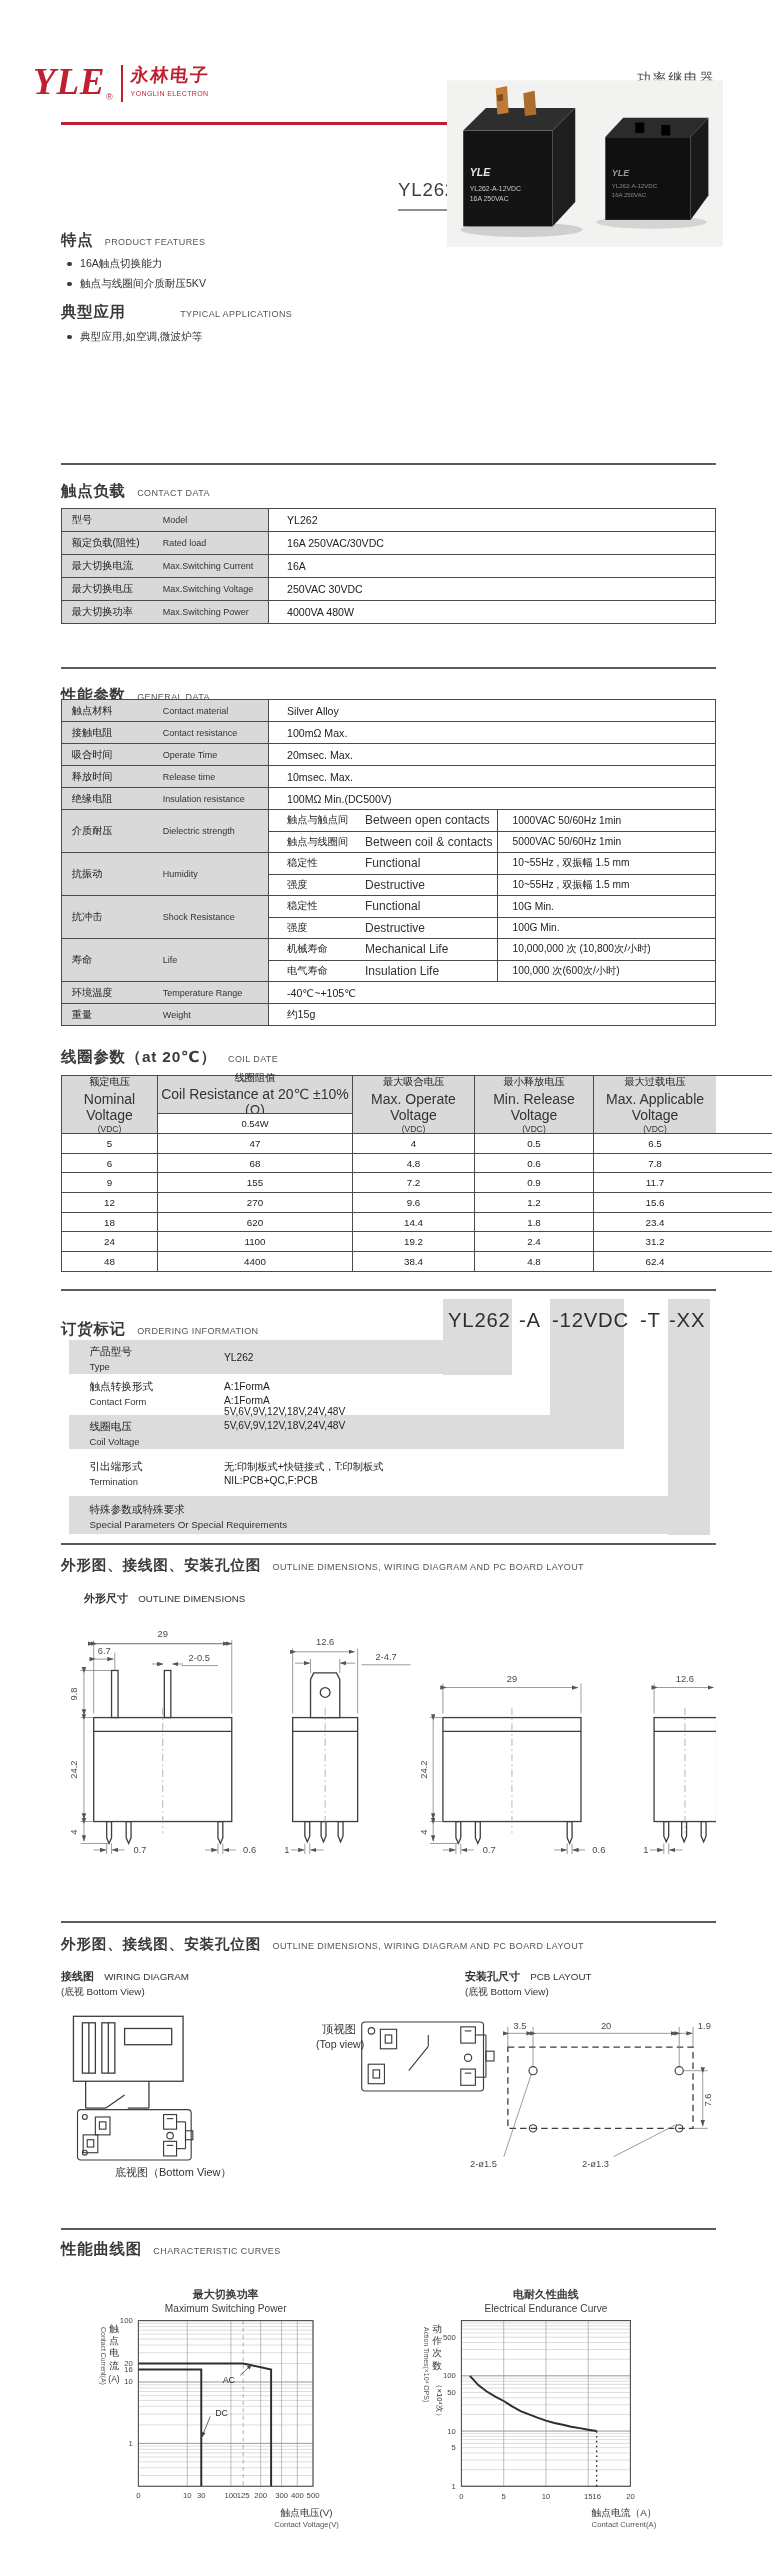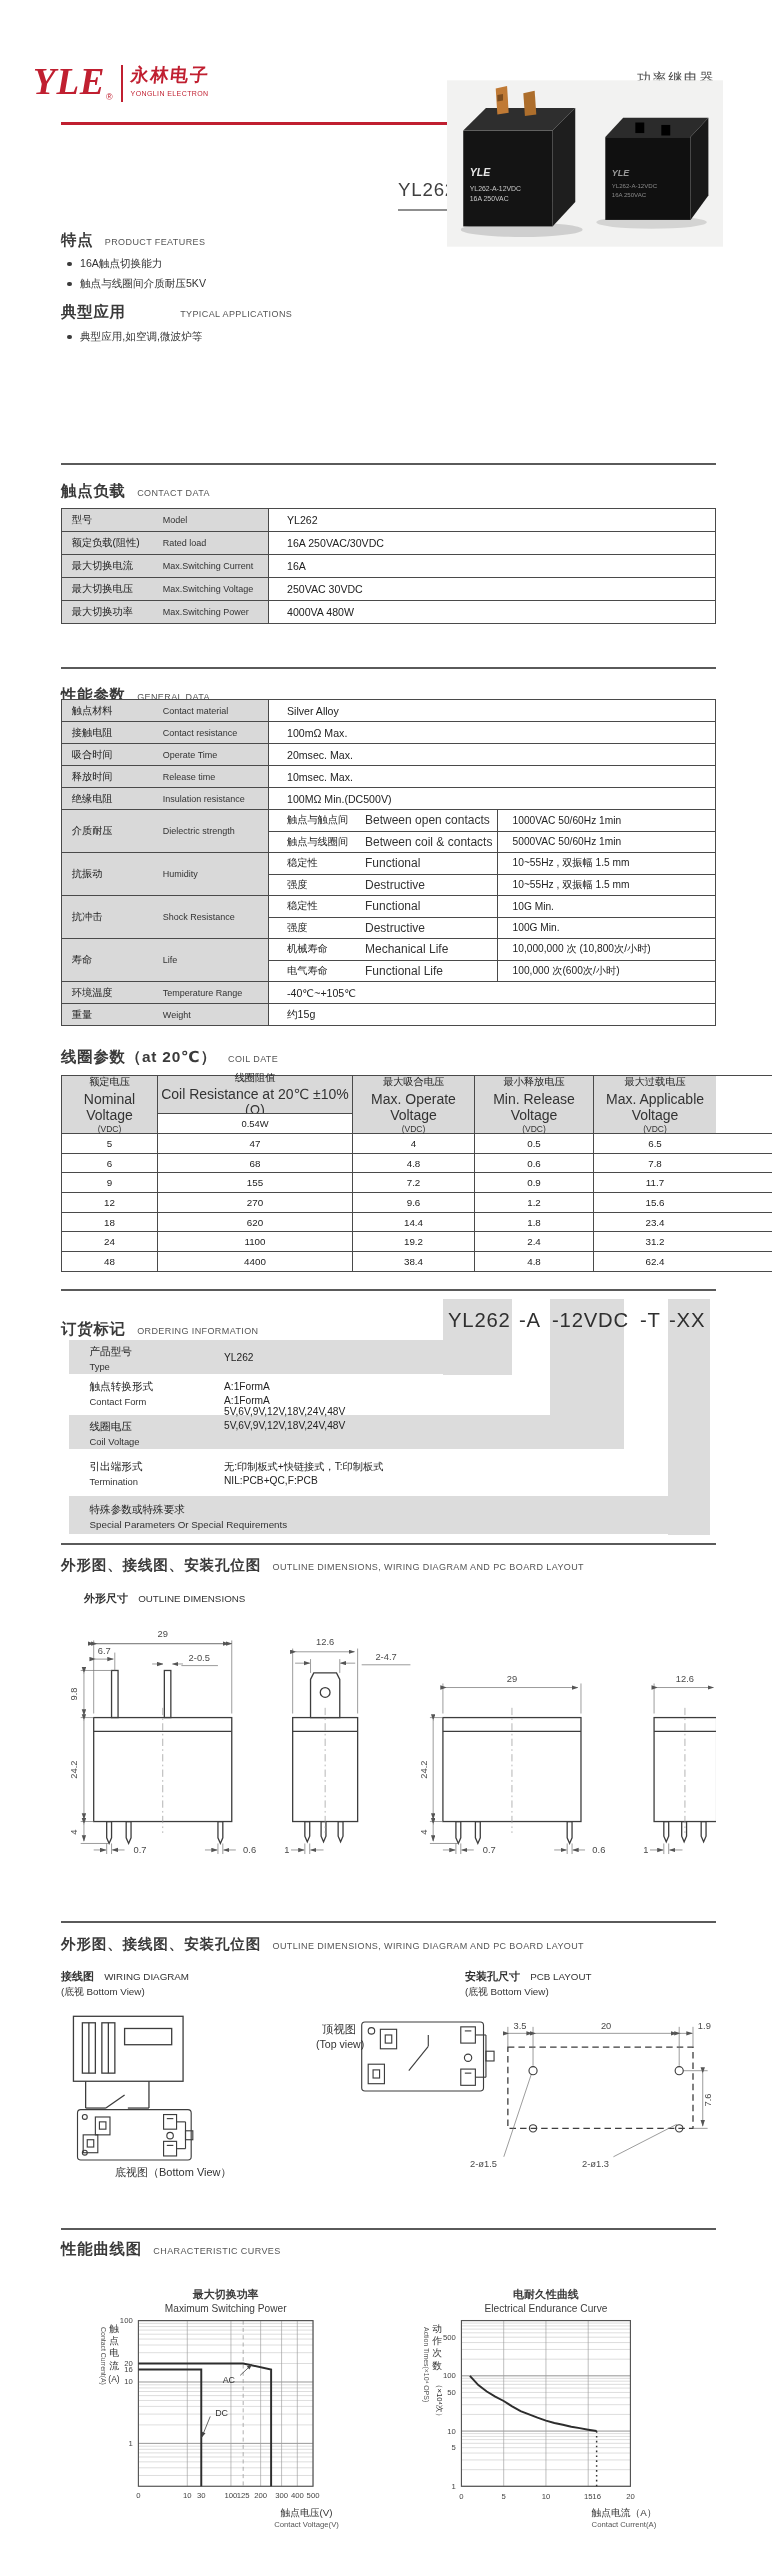--- a/index.html
+++ b/index.html
@@ -307,21 +307,21 @@
         <div class="g-subrow">
             <div class="g-submid">
               <span class="cn2">机械寿命</span>
               <span class="en2">Mechanical Life</span>
             </div>
             <div class="g-subval">10,000,000 次 (10,800次/小时)</div>
           </div>
         <div class="g-subrow">
             <div class="g-submid">
               <span class="cn2">电气寿命</span>
-              <span class="en2">Functional  Life</span>
+              <span class="en2">Insulation  Life</span>
             </div>
             <div class="g-subval">100,000 次(600次/小时)</div>
           </div>
       </div>
     </div>
     <div class="tr h26">
       <div class="td-label">
           <span class="cn">环境温度</span>
           <span class="en">Temperature  Range</span>
         </div>

